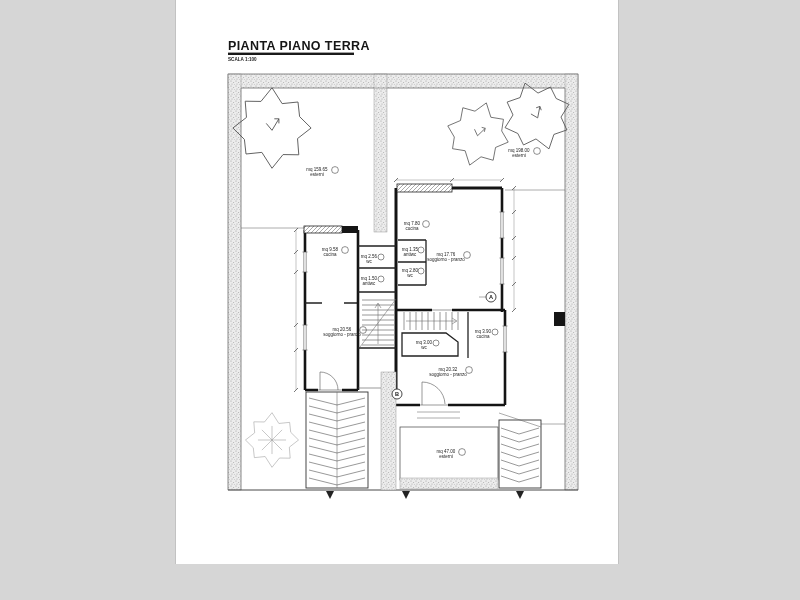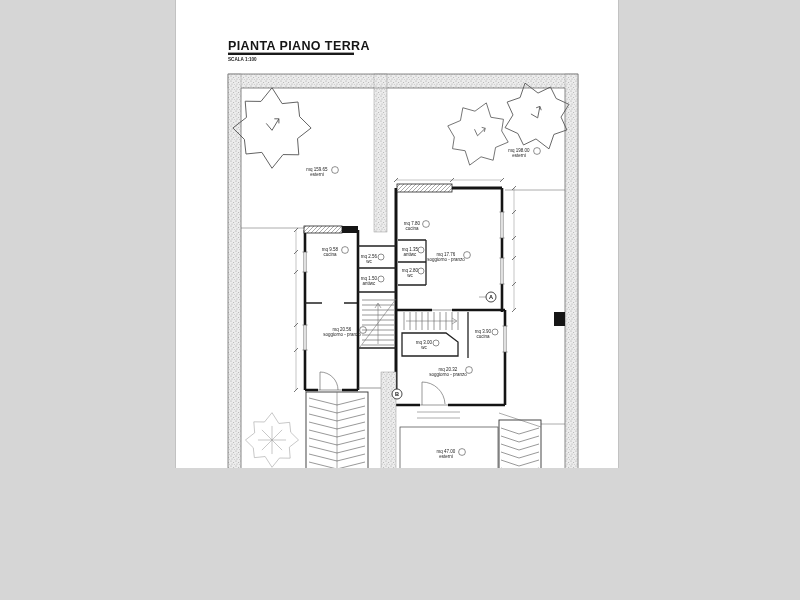--- a/index.html
+++ b/index.html
@@ -1,16 +1,16 @@
 <!DOCTYPE html>
 <html><head>
 <meta charset="utf-8">
 <style>
   html,body{margin:0;padding:0;background:#d6d6d6;}
-  .stage{position:relative;width:800px;height:468px;overflow:hidden;background:#d6d6d6;font-family:"Liberation Sans",sans-serif;}
+  .stage{position:relative;width:800px;height:564px;overflow:hidden;background:#d6d6d6;font-family:"Liberation Sans",sans-serif;}
   svg{display:block;}
   .title-txt{font:bold 12.5px "Liberation Sans",sans-serif;fill:#161616;letter-spacing:.4px;}
   .scale-txt{font:bold 4.6px "Liberation Sans",sans-serif;fill:#222;}
   .lbl{font:4.5px "Liberation Sans",sans-serif;fill:#222;text-anchor:middle;}
   .mark{font:bold 5.6px "Liberation Sans",sans-serif;fill:#111;text-anchor:middle;}
   .lblc{fill:none;stroke:#444;stroke-width:.6;}
   .thin{stroke:#666;stroke-width:.55;fill:none;}
   .mid{stroke:#333;stroke-width:.9;fill:none;}
   .wall{stroke:#141414;stroke-width:2.6;fill:none;}
   .wall3{stroke:#141414;stroke-width:3;fill:none;}

